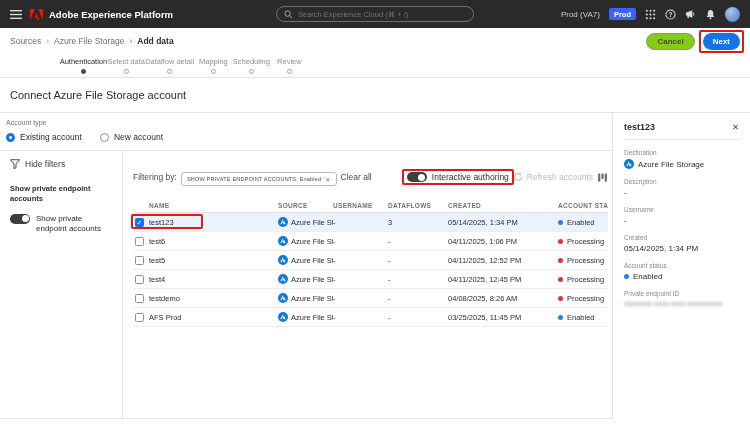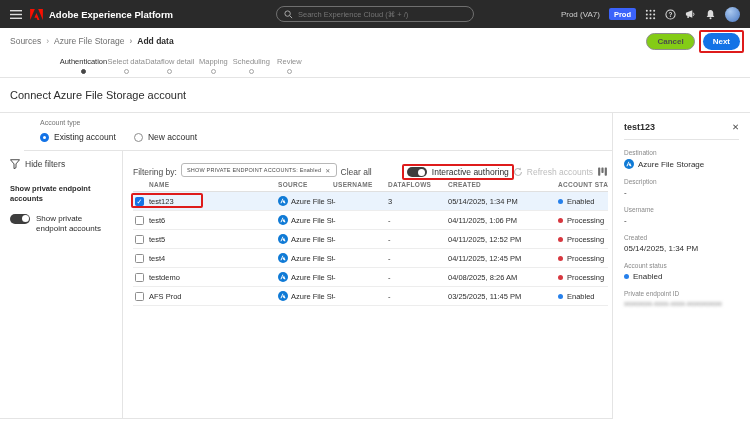--- a/index.html
+++ b/index.html
@@ -46,37 +46,37 @@
   .step-label { font-size:7.5px; color:#8e8e8e; }
   .step.active .step-label { color:#2c2c2c; }
   .step-dot { width:5px; height:5px; border-radius:50%; border:1px solid #a5a5a5; background:#fff; }
   .step.active .step-dot { background:#464646; border-color:#464646; }
   
   .title-block { height:35px; border-bottom:1px solid #e4e4e4; display:flex; align-items:center; padding:0 10px; }
   .page-title { font-size:11px; font-weight:400; }
   
   .main-split { display:flex; height:306px; }
   .left-col { width:612px; display:flex; flex-direction:column; }
-  .account-block { padding:6px 16px 8px; border-bottom:1px solid #e4e4e4;margin-left:24px; }
+  .account-block { padding:6px 6px 8px; border-bottom:1px solid #e4e4e4; }
   .small-label { font-size:7px; color:#747474; }
   .radio-row { display:flex; gap:18px; margin-top:6px; align-items:center; }
   .radio { display:flex; align-items:center; gap:5px; font-size:8.5px; cursor:pointer; }
   .radio-dot { width:9px; height:9px; border-radius:50%; border:1.5px solid #8e8e8e; background:#fff; }
   .radio.selected .radio-dot { border:3px solid #1473e6; }
   .filters-split { flex:1; display:flex; border-bottom:1px solid #e4e4e4; min-height:0; }
   .filters-sidebar { width:123px; border-right:1px solid #e4e4e4; padding:8px 10px; }
   .hide-filters { display:flex; gap:5px; align-items:center; font-size:8.5px; color:#3b3b3b; cursor:pointer; }
   .sidebar-title { font-size:7.5px; font-weight:700; margin-top:15px; line-height:1.3; }
   .sidebar-toggle-row { display:flex; gap:6px; margin-top:10px; align-items:flex-start; }
   .toggle { width:20px; height:10px; border-radius:5px; background:#3e3e3e; position:relative; flex-shrink:0; cursor:pointer; }
   .toggle::after { content:""; position:absolute; right:1.5px; top:1.5px; width:7px; height:7px; border-radius:50%; background:#fff; }
   .toggle-label { font-size:8px; line-height:1.35; }
   
   .table-area { flex:1; display:flex; flex-direction:column; padding:0 4px 0 10px; min-width:0; }
-  .table-toolbar { display:flex; align-items:flex-end; gap:4px; height:26px; flex-shrink:0; }
+  .table-toolbar { display:flex; align-items:flex-start; gap:4px; height:26px; flex-shrink:0;margin-top:21px; }
   .filtering-by { font-size:8.5px; color:#4b4b4b; }
   .chip { display:inline-flex; align-items:center; gap:4px; border:1px solid #b8b8b8;
     border-radius:3px; height:14px; padding:0 5px; font-size:5.5px; color:#4b4b4b;
     letter-spacing:.2px; cursor:pointer; }
   .chip-x { font-size:6px; color:#6e6e6e; }
   .clear-all { font-size:8.5px; color:#4b4b4b; cursor:pointer; }
   .ia-wrap { position:relative; display:flex; align-items:center; gap:5px;
     margin-left:auto; font-size:8.5px; }
   .refresh { display:flex; align-items:center; gap:4px; color:#bdbdbd; font-size:8.5px; }
   .col-settings { display:flex; align-items:center; cursor:pointer; }

